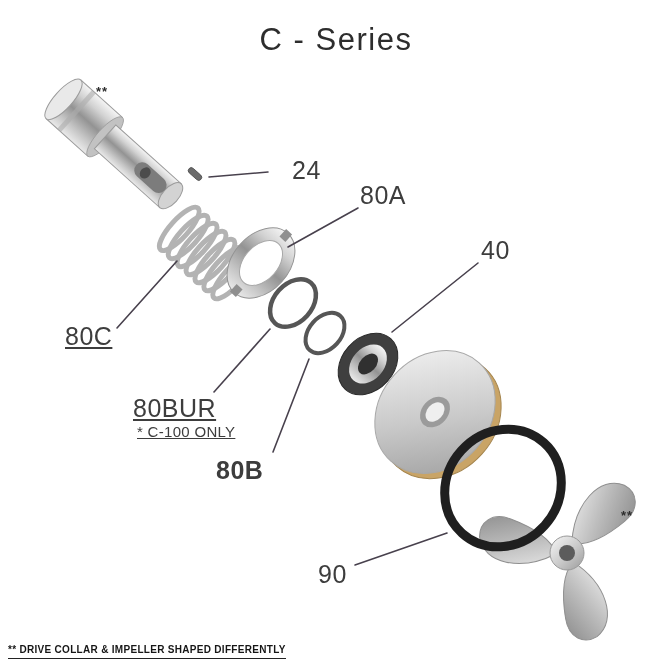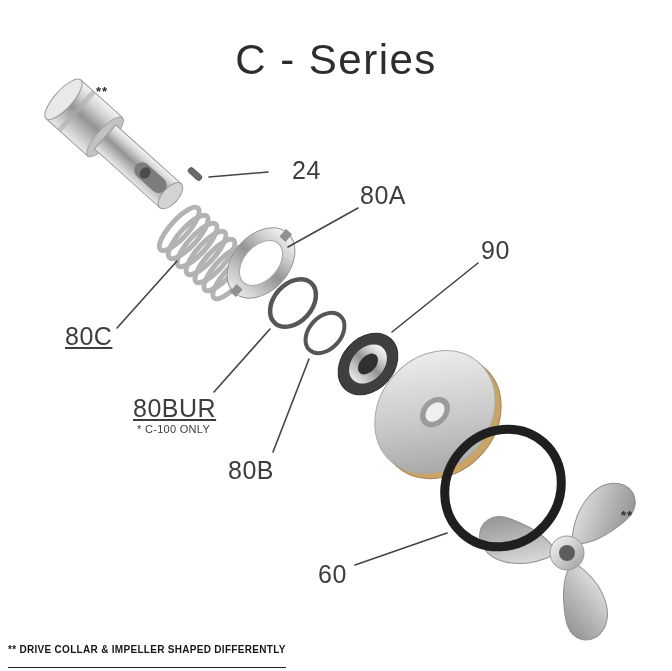--- a/index.html
+++ b/index.html
@@ -3,35 +3,35 @@
 <meta charset="utf-8">
 <style>
   html,body{margin:0;padding:0;}
   body{
     width:672px;height:671px;position:relative;overflow:hidden;
     background:#ffffff;
     font-family:"Liberation Sans", sans-serif;
   }
   #diagram{position:absolute;left:0;top:0;}
   .title{
-    position:absolute;left:0;top:36px;width:100%;text-align:center;
-    font-size:42px;letter-spacing:1.5px;color:#2d2d2d;font-weight:400;
+    position:absolute;left:0;top:22px;width:100%;text-align:center;
+    font-size:31px;letter-spacing:1.5px;color:#2d2d2d;font-weight:400;
   }
   .part-label{
     position:absolute;font-size:25px;color:#3d3d3d;letter-spacing:0.5px;font-weight:400;
   }
   .marker{
     position:absolute;font-size:13px;font-weight:700;color:#2d2d2d;letter-spacing:1px;
   }
   .small-note{
-    position:absolute;font-size:11px;color:#3d3d3d;letter-spacing:0.3px;
+    position:absolute;font-size:15px;color:#3d3d3d;letter-spacing:0.3px;text-decoration:underline;
   }
   .footer-note{
     position:absolute;left:8px;top:644px;font-size:10px;font-weight:700;color:#161616;
-    letter-spacing:0.3px;border-bottom:1.5px solid #222;padding-bottom:12px;
+    letter-spacing:0.3px;border-bottom:1.5px solid #222;padding-bottom:3px;
   }
 </style>
 </head>
 <body>
 
 <svg id="diagram" width="672" height="671" viewBox="0 0 672 671">
   <defs>
     <linearGradient id="gSteel" x1="0" y1="0" x2="0" y2="1">
       <stop offset="0" stop-color="#f5f5f5"></stop>
       <stop offset="0.22" stop-color="#d2d2d2"></stop>
@@ -129,20 +129,20 @@
   </g>
 </svg>
 
 <div class="title">C - Series</div>
 
 <div class="marker" style="left:96px;top:84px;">**</div>
 <div class="marker" style="left:621px;top:508px;">**</div>
 
 <div class="part-label" style="left:292px;top:156px;">24</div>
 <div class="part-label" style="left:360px;top:181px;text-align:right;">80A</div>
-<div class="part-label" style="left:481px;top:236px;">90</div>
+<div class="part-label" style="left:481px;top:236px;">40</div>
 <div class="part-label" style="left:65px;top:322px;text-decoration:underline;">80C</div>
 <div class="part-label" style="left:133px;top:394px;text-decoration:underline;">80BUR</div>
 <div class="small-note" style="left:137px;top:423px;">* C-100 ONLY</div>
-<div class="part-label" style="left:228px;top:456px;">80B</div>
-<div class="part-label" style="left:318px;top:560px;">60</div>
+<div class="part-label" style="left:216px;top:456px;font-weight:bold;">80B</div>
+<div class="part-label" style="left:318px;top:560px;">90</div>
 
 <div class="footer-note">** DRIVE COLLAR &amp; IMPELLER SHAPED DIFFERENTLY</div>
 
 </body></html>

